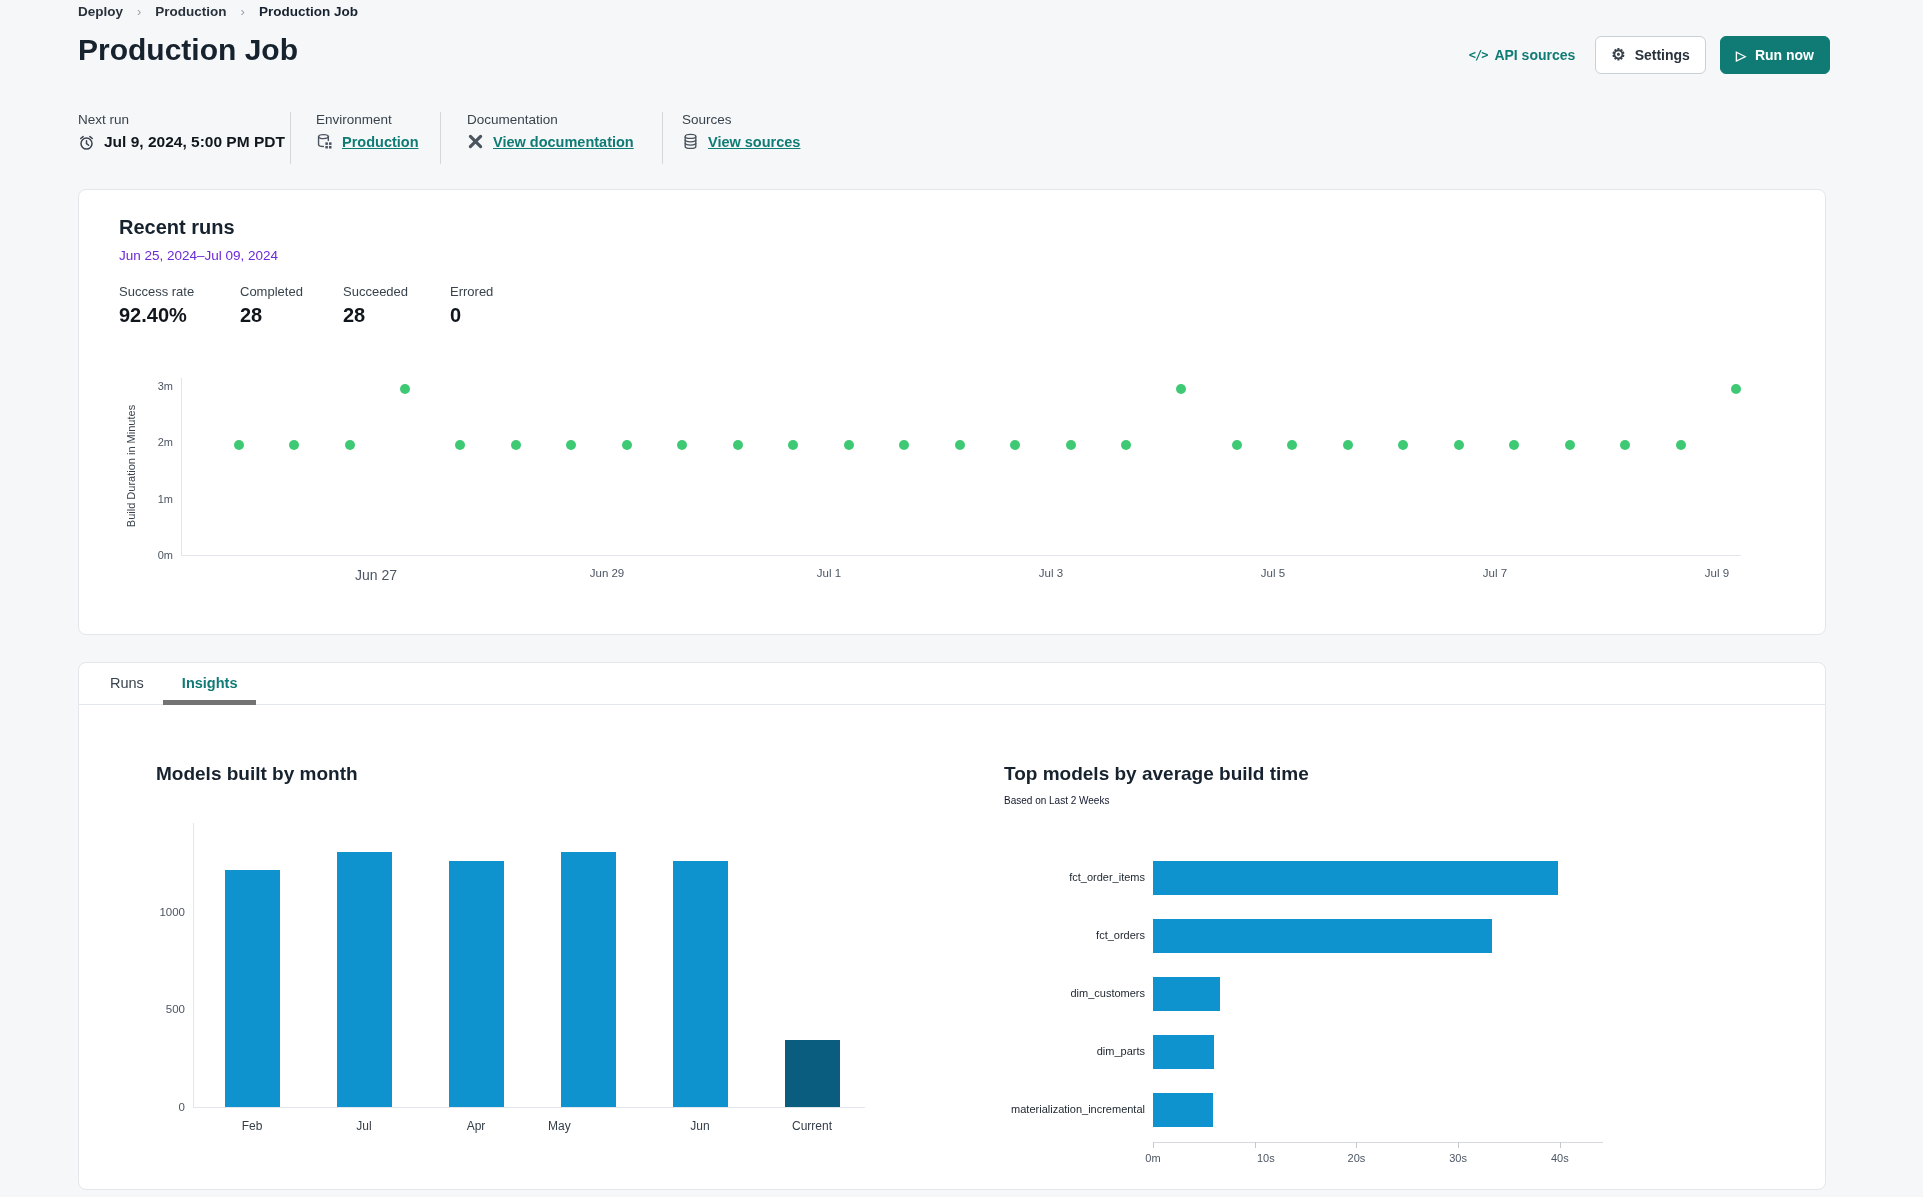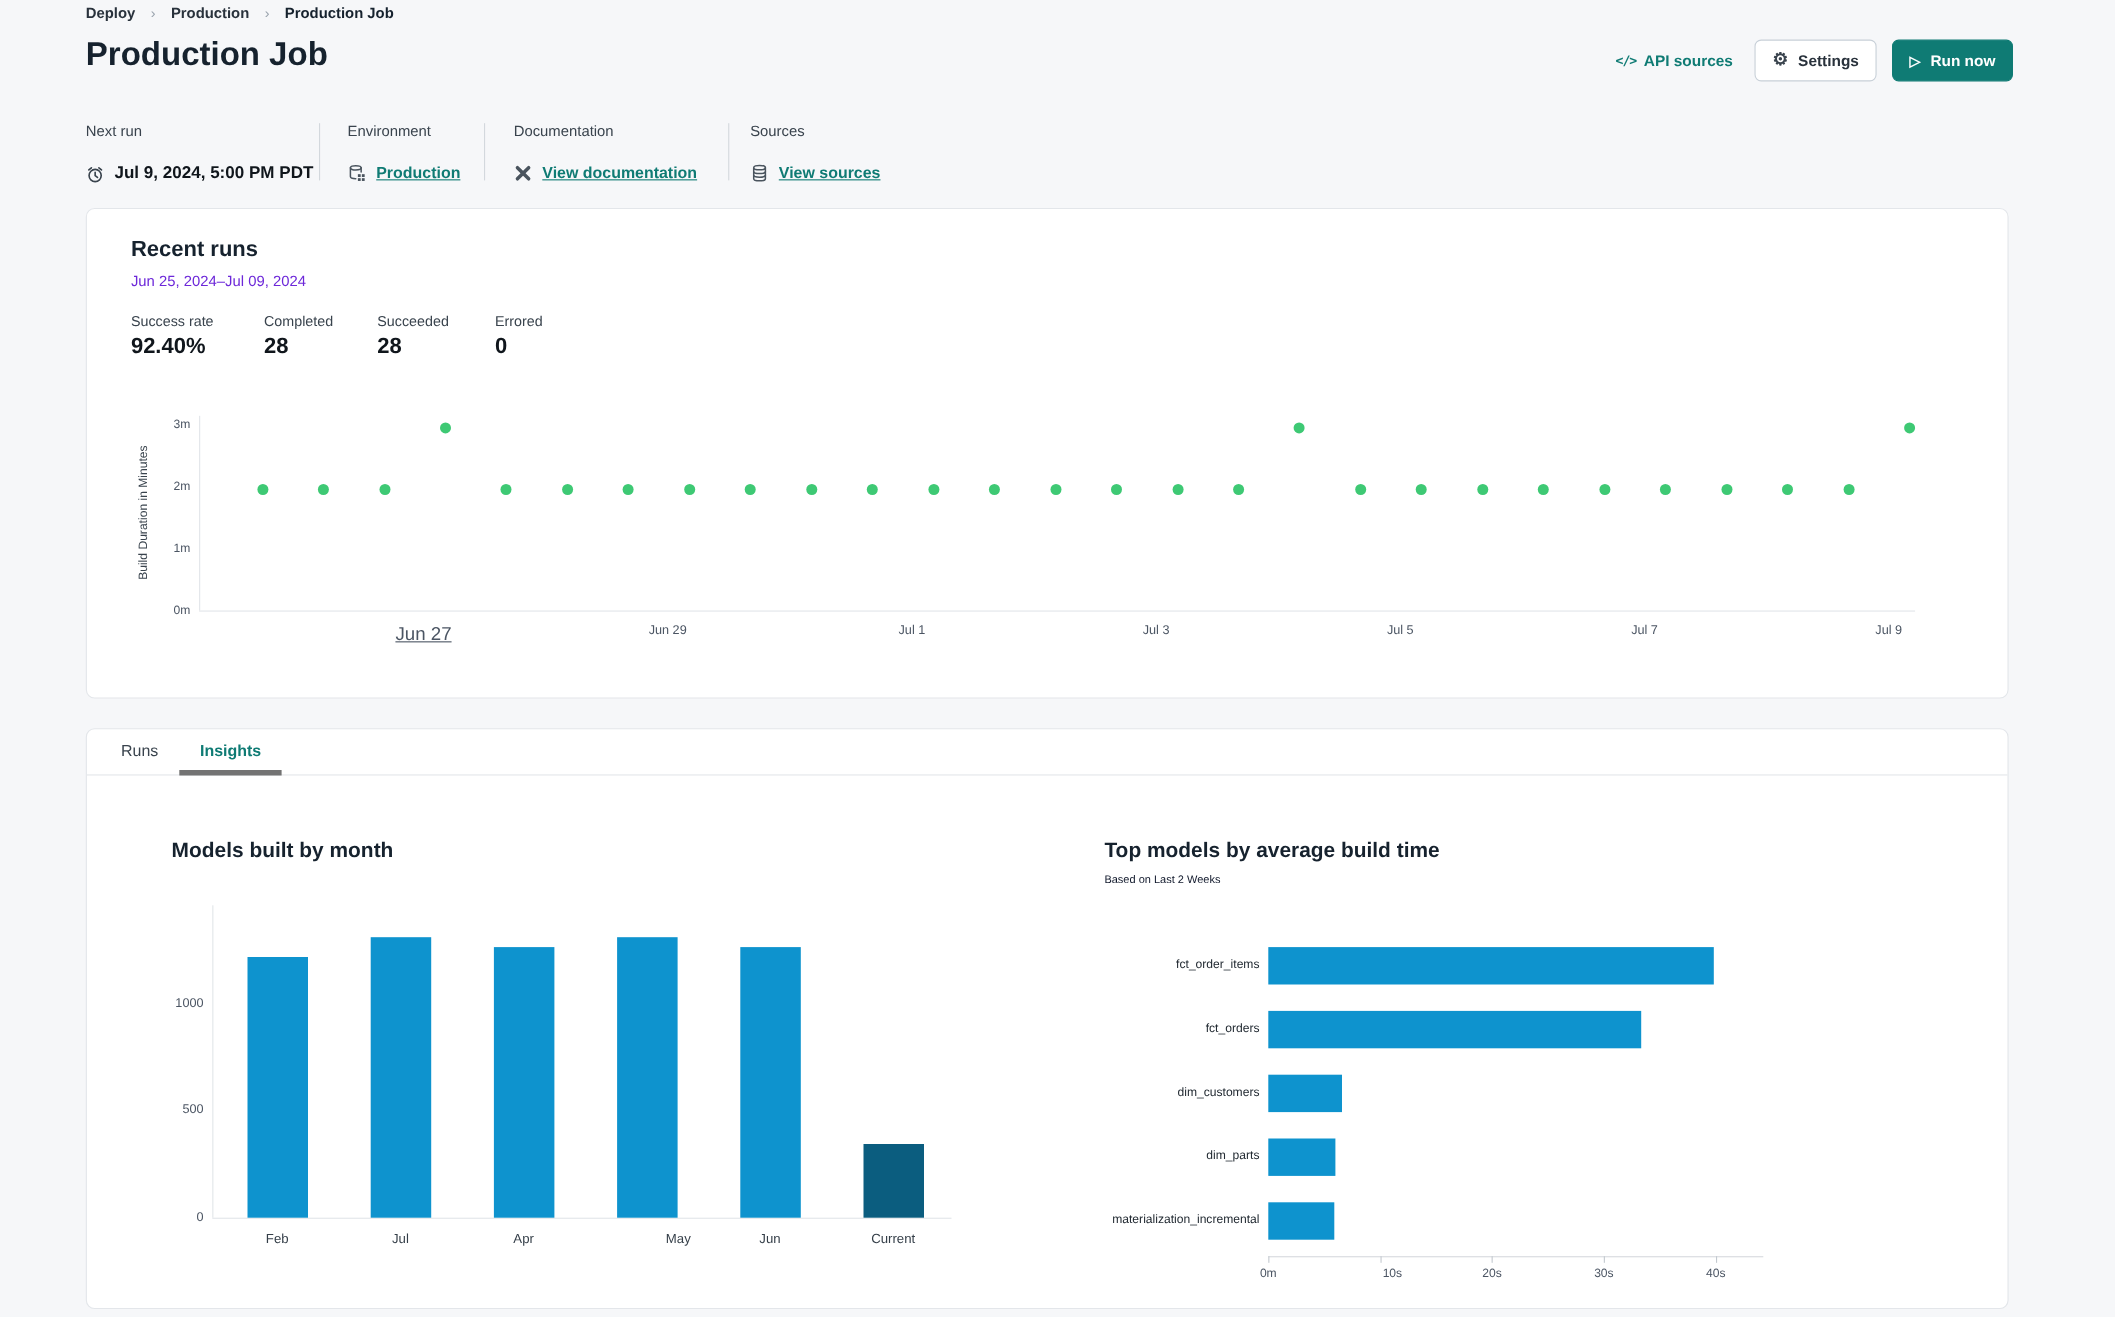--- a/index.html
+++ b/index.html
@@ -21,21 +21,21 @@
   .btn { display:flex; align-items:center; gap:9px; height:38px; padding:0 15px; border-radius:6px;
     font-size:14px; font-weight:600; cursor:pointer; }
   .btn-settings { background:#ffffff; border:1px solid #c8d0d8; color:#29323c; }
   .gear-glyph { font-size:16px; line-height:1; color:#39434d; }
   .btn-run { background:#0f7b74; border:1px solid #0f7b74; color:#ffffff; }
   .play-glyph { font-size:13px; line-height:1; }
 
   
   .info-group { position:absolute; top:112px; }
   .info-label { font-size:13.5px; color:#39434d; }
-  .info-value { margin-top:22px; display:flex; align-items:center; gap:9px; }
+  .info-value { margin-top:6px; display:flex; align-items:center; gap:9px; }
   .info-strong { font-size:15.5px; font-weight:700; color:#10161c; }
   .info-link { font-size:14.5px; font-weight:600; color:#0f7b74; text-decoration:underline; cursor:pointer; }
   .info-divider { position:absolute; top:112px; width:1px; height:52px; background:#d3d8dd; }
   .info-icon { display:flex; align-items:center; }
 
   
   .card { position:absolute; left:78px; width:1748px; background:#ffffff;
     border:1px solid #e3e6ea; border-radius:8px; }
   #recent-runs-card { top:189px; height:446px; }
   #insights-card { top:662px; height:528px; }
@@ -179,21 +179,21 @@
   </div>
 
   <div id="scatter-chart"></div>
 <div class="vline" style="left: 102px; top: 188px; width: 1px; height: 177px;"></div>
     <div class="hline" style="left: 102px; top: 365px; width: 1560px; height: 1px;"></div>
     <div class="y-axis-label" style="left: -18px; top: 270px; width: 140px; text-align: center;">Build Duration in Minutes</div>
     <div class="tick-label" style="left: 54px; top: 359px; width: 40px; text-align: right;">0m</div>
     <div class="tick-label" style="left: 54px; top: 302.6px; width: 40px; text-align: right;">1m</div>
     <div class="tick-label" style="left: 54px; top: 246.2px; width: 40px; text-align: right;">2m</div>
     <div class="tick-label" style="left: 54px; top: 189.8px; width: 40px; text-align: right;">3m</div>
-    <div class="tick-label" style="left: 276px; top: 377px; width: 60px; text-align: center; font-size: 17px; text-decoration: underline;">Jun 27</div>
+    <div class="tick-label" style="left: 276px; top: 377px; width: 60px; font-size: 14px;">Jun 27</div>
     <div class="tick-label" style="left: 498px; top: 377px; width: 60px; text-align: center; font-size: 11.5px;">Jun 29</div>
     <div class="tick-label" style="left: 720px; top: 377px; width: 60px; text-align: center; font-size: 11.5px;">Jul 1</div>
     <div class="tick-label" style="left: 942px; top: 377px; width: 60px; text-align: center; font-size: 11.5px;">Jul 3</div>
     <div class="tick-label" style="left: 1164px; top: 377px; width: 60px; text-align: center; font-size: 11.5px;">Jul 5</div>
     <div class="tick-label" style="left: 1386px; top: 377px; width: 60px; text-align: center; font-size: 11.5px;">Jul 7</div>
     <div class="tick-label" style="left: 1608px; top: 377px; width: 60px; text-align: center; font-size: 11.5px;">Jul 9</div>
     <div class="dot" style="left: 154.6px; top: 250.02px; width: 10px; height: 10px; background: rgb(62, 201, 116);"></div>
     <div class="dot" style="left: 210.06px; top: 250.02px; width: 10px; height: 10px; background: rgb(62, 201, 116);"></div>
     <div class="dot" style="left: 265.52px; top: 250.02px; width: 10px; height: 10px; background: rgb(62, 201, 116);"></div>
     <div class="dot" style="left: 320.98px; top: 193.62px; width: 10px; height: 10px; background: rgb(62, 201, 116);"></div>
@@ -240,21 +240,21 @@
     <div class="tick-label" style="left: 58px; top: 438px; width: 48px; text-align: right; font-size: 11.5px;">0</div>
     <div class="tick-label" style="left: 58px; top: 340.35px; width: 48px; text-align: right; font-size: 11.5px;">500</div>
     <div class="tick-label" style="left: 58px; top: 242.7px; width: 48px; text-align: right; font-size: 11.5px;">1000</div>
     <div class="bar" style="left: 145.5px; top: 206.71px; width: 55px; height: 237.29px; background: rgb(14, 147, 206);"></div>
     <div class="tick-label" style="left: 133px; top: 456px; width: 80px; text-align: center; font-size: 12px; color: rgb(52, 62, 72);">Feb</div>
     <div class="bar" style="left: 257.5px; top: 189.133px; width: 55px; height: 254.867px; background: rgb(14, 147, 206);"></div>
     <div class="tick-label" style="left: 245px; top: 456px; width: 80px; text-align: center; font-size: 12px; color: rgb(52, 62, 72);">Jul</div>
     <div class="bar" style="left: 369.5px; top: 197.922px; width: 55px; height: 246.078px; background: rgb(14, 147, 206);"></div>
     <div class="tick-label" style="left: 357px; top: 456px; width: 80px; text-align: center; font-size: 12px; color: rgb(52, 62, 72);">Apr</div>
     <div class="bar" style="left: 481.5px; top: 189.133px; width: 55px; height: 254.867px; background: rgb(14, 147, 206);"></div>
-    <div class="tick-label" style="left: 469px; top: 456px; width: 80px; text-align: right; font-size: 12px; color: rgb(52, 62, 72);">May</div>
+    <div class="tick-label" style="left: 469px; top: 456px; width: 80px; text-align: left; font-size: 12px; color: rgb(52, 62, 72);">May</div>
     <div class="bar" style="left: 593.5px; top: 197.922px; width: 55px; height: 246.078px; background: rgb(14, 147, 206);"></div>
     <div class="tick-label" style="left: 581px; top: 456px; width: 80px; text-align: center; font-size: 12px; color: rgb(52, 62, 72);">Jun</div>
     <div class="bar" style="left: 705.5px; top: 376.621px; width: 55px; height: 67.3785px; background: rgb(11, 93, 127);"></div>
     <div class="tick-label" style="left: 693px; top: 456px; width: 80px; text-align: center; font-size: 12px; color: rgb(52, 62, 72);">Current</div>
     <div class="tick-label" style="left: 844px; top: 208px; width: 222px; text-align: right; color: rgb(34, 42, 50);">fct_order_items</div>
     <div class="bar" style="left: 1074px; top: 198px; width: 404.766px; height: 34px; background: rgb(14, 147, 206);"></div>
     <div class="tick-label" style="left: 844px; top: 266px; width: 222px; text-align: right; color: rgb(34, 42, 50);">fct_orders</div>
     <div class="bar" style="left: 1074px; top: 256px; width: 338.661px; height: 34px; background: rgb(14, 147, 206);"></div>
     <div class="tick-label" style="left: 844px; top: 324px; width: 222px; text-align: right; color: rgb(34, 42, 50);">dim_customers</div>
     <div class="bar" style="left: 1074px; top: 314px; width: 67.122px; height: 34px; background: rgb(14, 147, 206);"></div>

